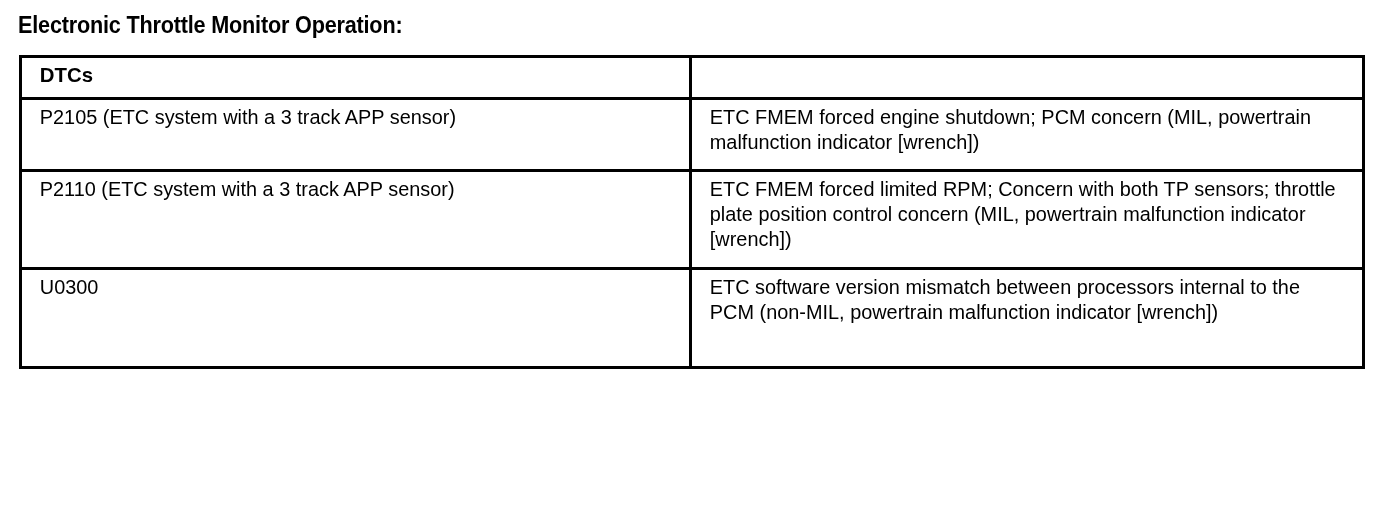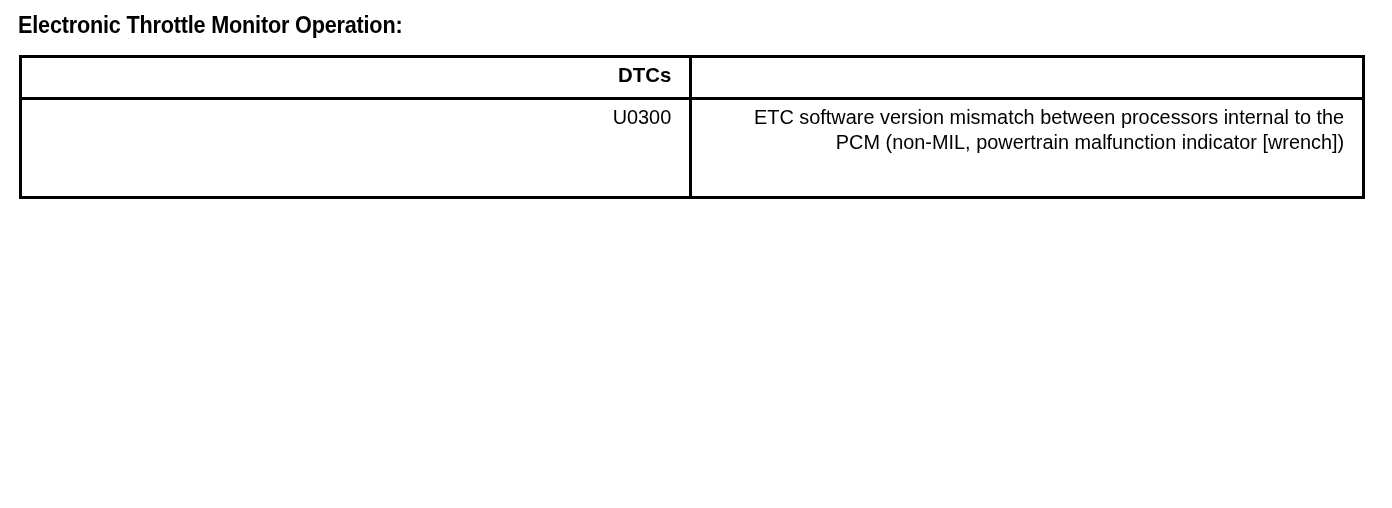--- a/index.html
+++ b/index.html
@@ -42,21 +42,21 @@
     border-collapse: collapse;
     table-layout: fixed;
     width: 1343px;
     border: 3px solid #000000;
   }
   table.dtc-table col.c1 { width: 670px; }
   table.dtc-table col.c2 { width: 673px; }
   table.dtc-table th,
   table.dtc-table td {
     border: 3px solid #000000;
-    text-align: right;
+    text-align: left;
     vertical-align: top;
     padding: 4px 8px 4px 8px;
     font-size: 20.5px;
     line-height: 25px;
     font-weight: normal;
     transform-origin: center top;
   }
   table.dtc-table th {
     font-weight: bold;
     font-size: 21px;
@@ -91,20 +91,36 @@
         <tr class="row-head">
           <th>
             <span class="cell-text">DTCs</span>
           </th>
           <th>
             <span class="cell-text empty-cell"></span>
           </th>
         </tr>
       </thead>
       <tbody>
+        <tr class="row-r3">
+          <td>
+            <span class="cell-text">P2105 (ETC system with a 3 track APP sensor)</span>
+          </td>
+          <td>
+            <span class="cell-text">ETC FMEM  forced engine shutdown; PCM concern (MIL, powertrain malfunction indicator [wrench])</span>
+          </td>
+        </tr>
+        <tr class="row-r4">
+          <td>
+            <span class="cell-text">P2110 (ETC system with a 3 track APP sensor)</span>
+          </td>
+          <td>
+            <span class="cell-text">ETC FMEM  forced limited RPM; Concern with both TP sensors; throttle plate position control concern (MIL, powertrain malfunction indicator [wrench])</span>
+          </td>
+        </tr>
         <tr class="row-r5">
           <td>
             <span class="cell-text">U0300</span>
           </td>
           <td>
             <span class="cell-text">ETC software version mismatch between processors internal to the PCM (non-MIL, powertrain malfunction indicator [wrench])</span>
           </td>
         </tr>
       </tbody>
     </table>

